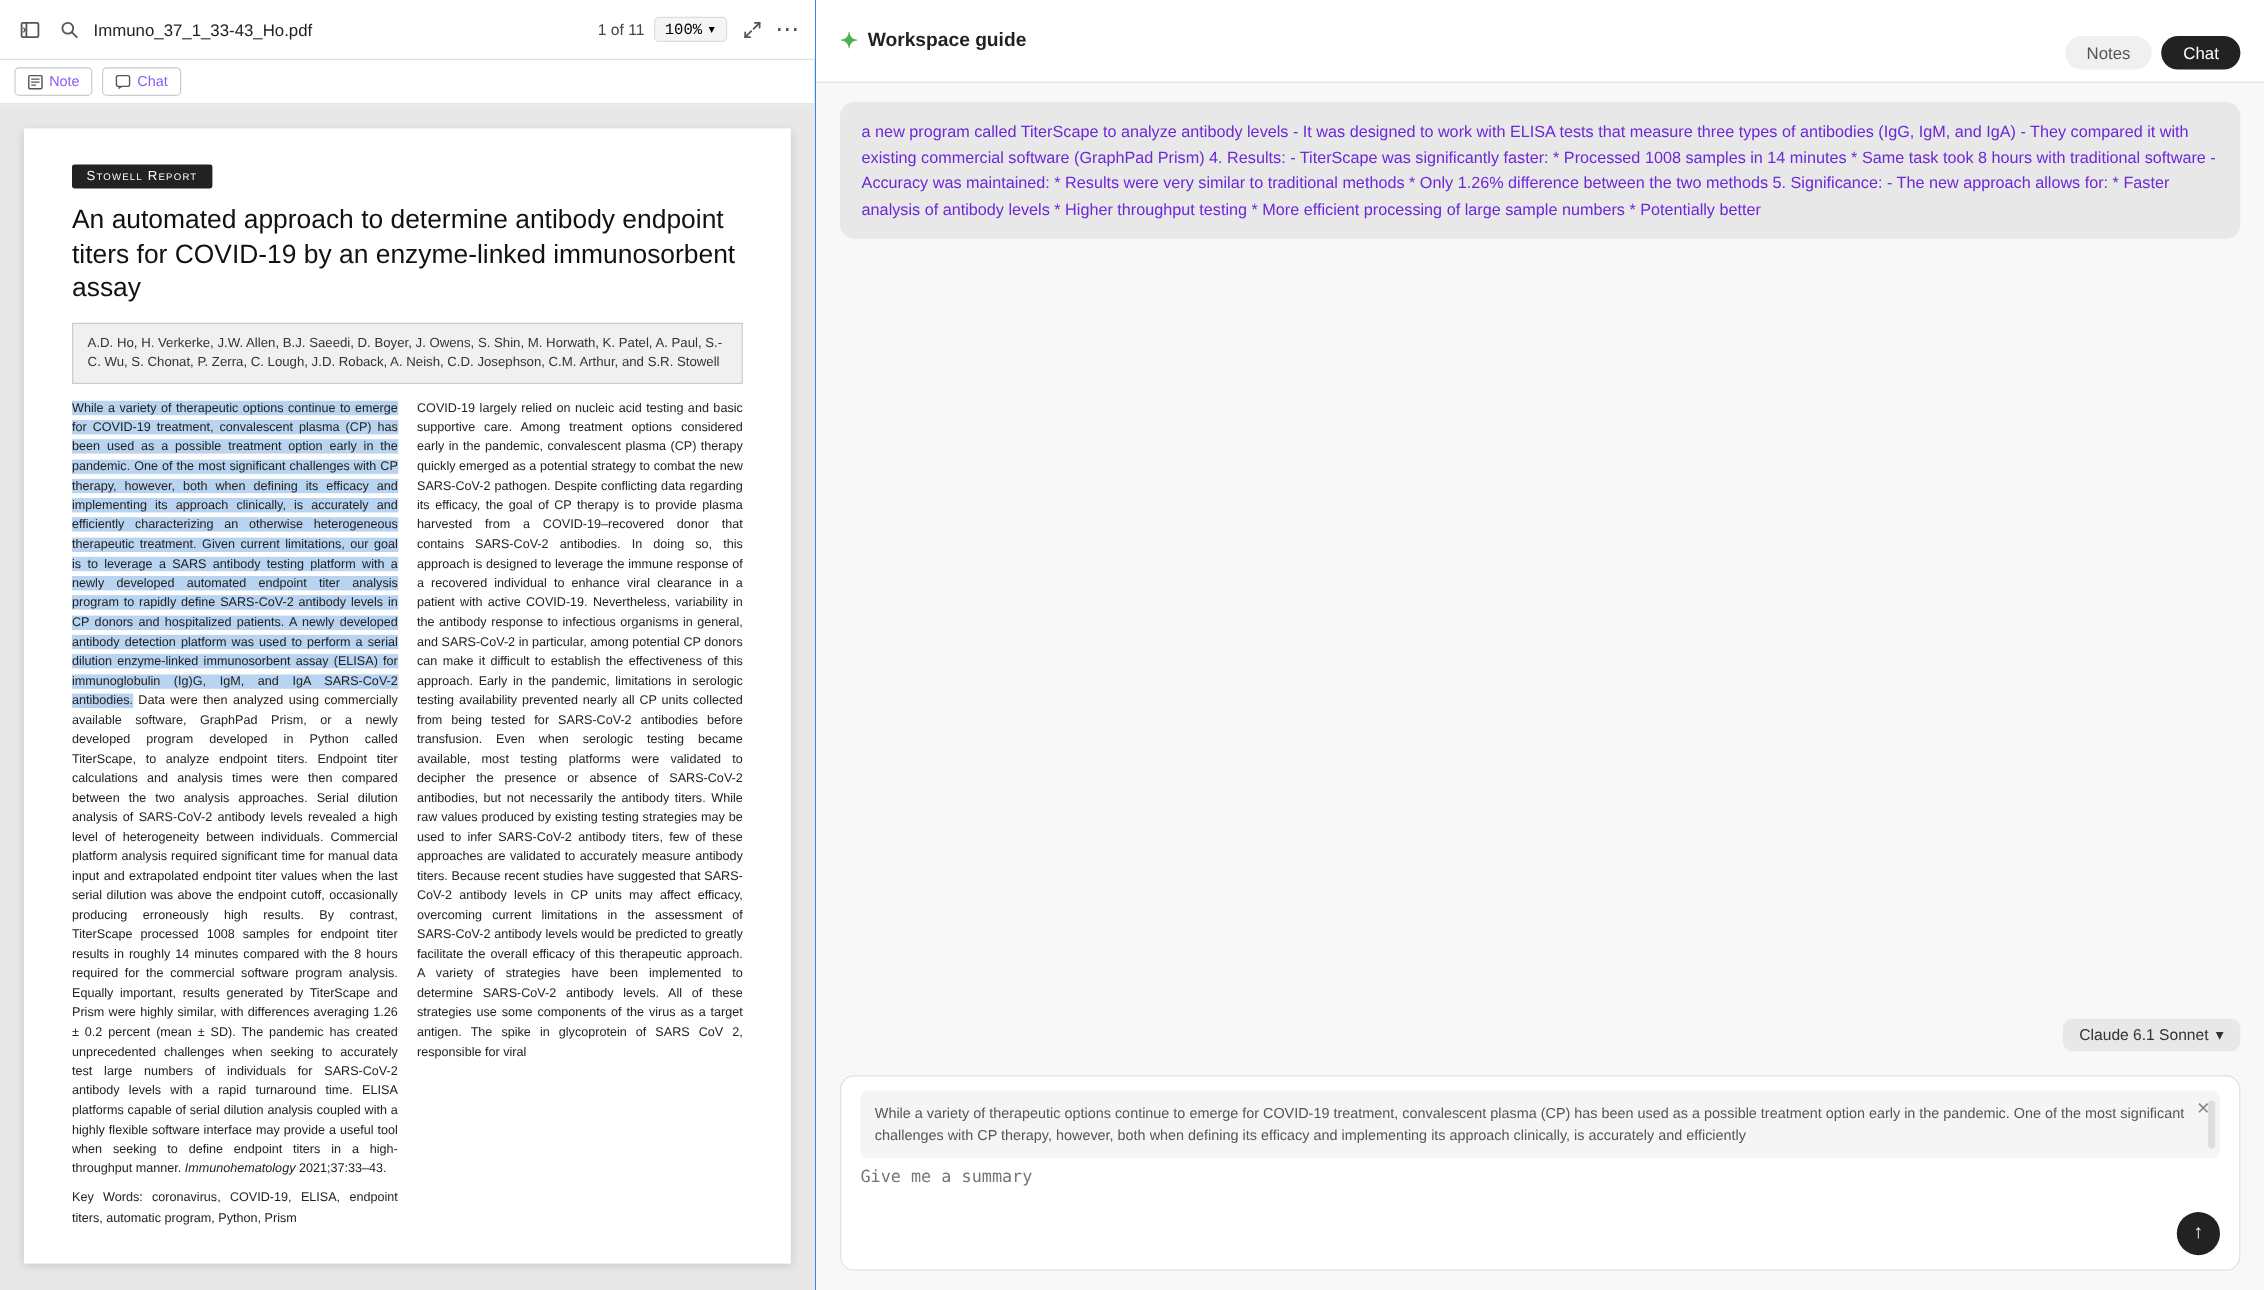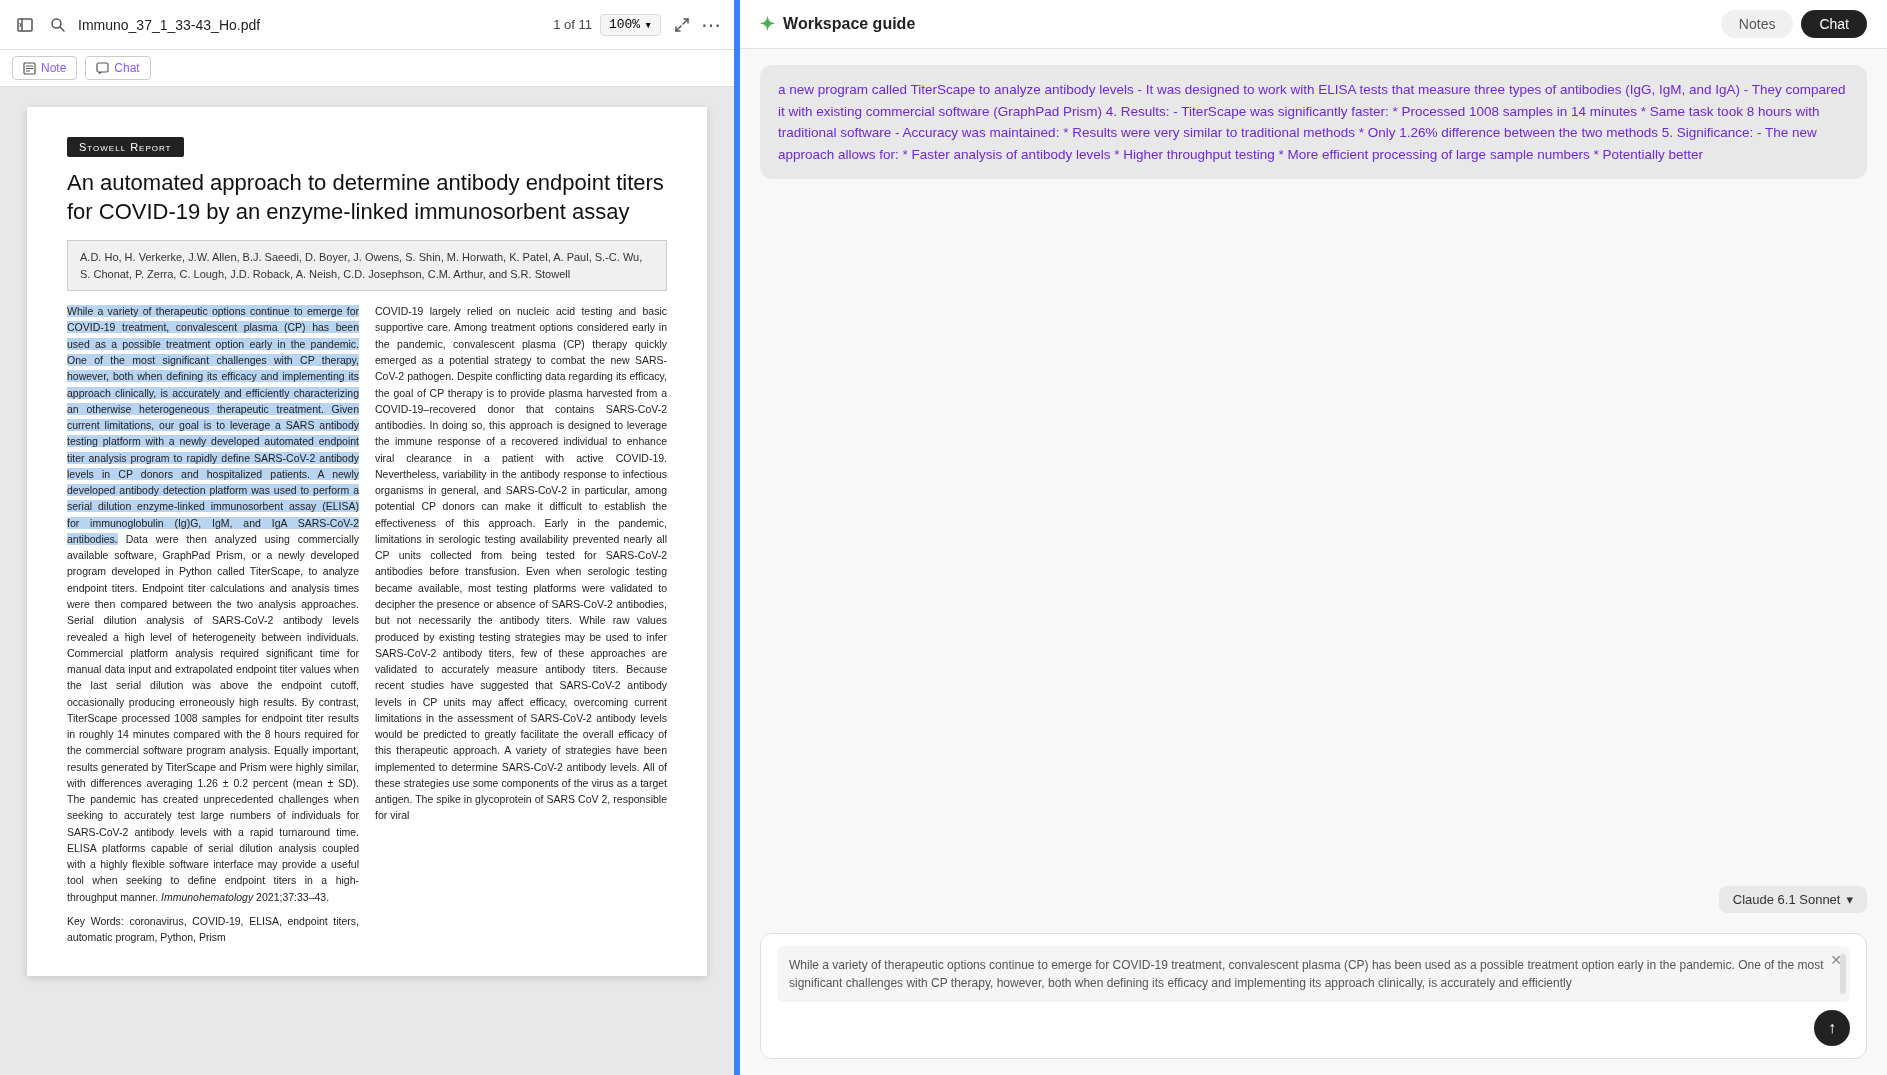--- a/index.html
+++ b/index.html
@@ -1,24 +1,24 @@
 <!DOCTYPE html>
 <html><head>
   <meta charset="utf-8">
   <style>
     * { box-sizing: border-box; margin: 0; padding: 0; }
     body { font-family: -apple-system, BlinkMacSystemFont, 'Segoe UI', sans-serif; background: #f0f0f0; display: flex; height: 1075px; overflow: hidden; }
 
     
     .pdf-panel {
-      width: 740px;
+      width: 680px;
       display: flex;
       flex-direction: column;
       background: #fff;
-      border-right: 6px solid #3b82f6;
+      border-right: 1px solid #3b82f6;
     }
 
     .pdf-toolbar {
       display: flex;
       align-items: center;
       padding: 0 12px;
       height: 50px;
       border-bottom: 1px solid #e0e0e0;
       background: #fff;
       gap: 8px;
@@ -199,20 +199,21 @@
     }
 
     .spark-icon {
       color: #4CAF50;
       font-size: 18px;
     }
 
     .header-tabs {
       display: flex;
       gap: 8px;
+      margin-top: 20px;
     }
 
     .tab-btn {
       padding: 6px 18px;
       border-radius: 20px;
       border: none;
       font-size: 14px;
       cursor: pointer;
       background: #f0f0f0;
       color: #555;
@@ -445,20 +446,21 @@
       
       <div class="quoted-text">
         <span>While a variety of therapeutic options continue to emerge for COVID-19 treatment, convalescent plasma (CP) has been used as a possible treatment option early in the pandemic. One of the most significant challenges with CP therapy, however, both when defining its efficacy and implementing its approach clinically, is accurately and efficiently</span>
         <button class="close-quote-btn">
           <span>✕</span>
         </button>
         
         <div style="position:absolute;right:4px;bottom:8px;top:8px;width:6px;background:#ddd;border-radius:3px;"></div>
       </div>
       
+      <textarea class="chat-input" rows="1" placeholder="Give me a summary" style=""></textarea>
       <div class="chat-input-footer">
         <button class="send-btn">
           <span style="font-weight:700;">↑</span>
         </button>
       </div>
     </div>
   </div>
 </div>
 
 </body></html>

